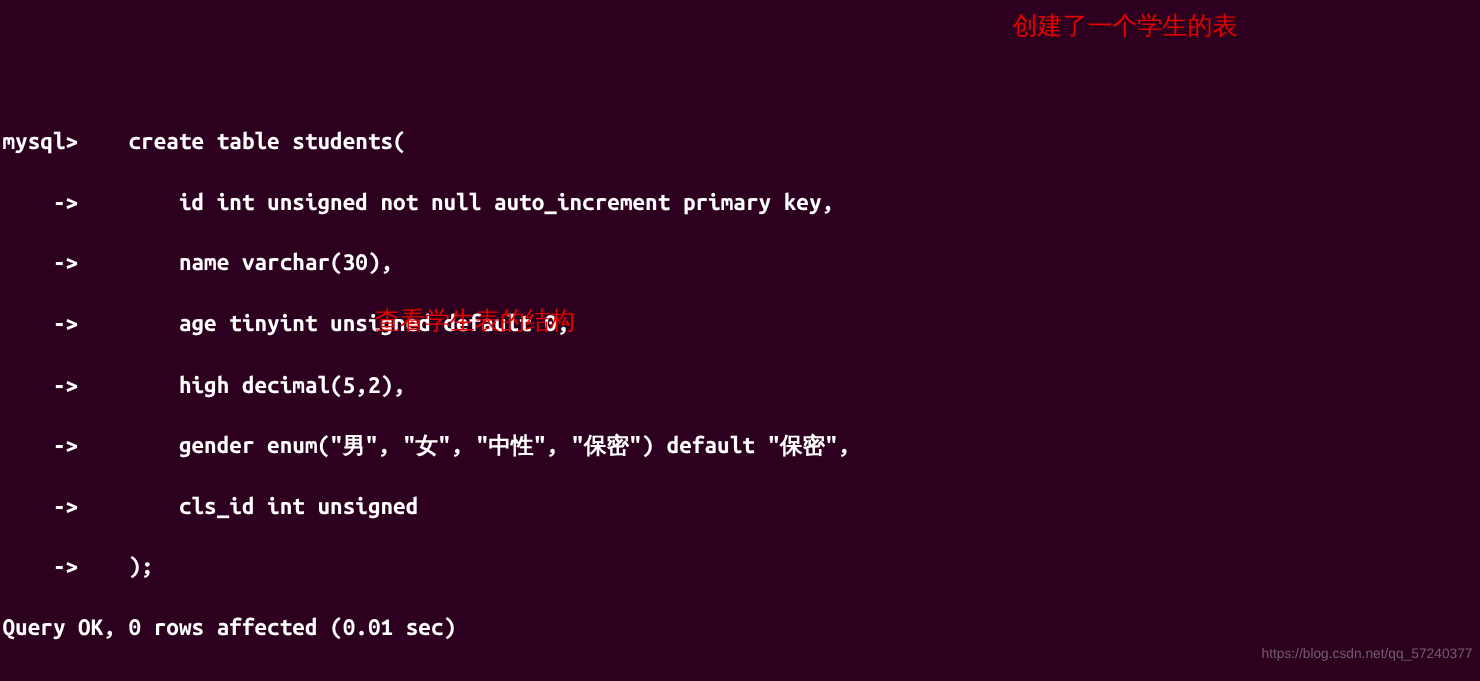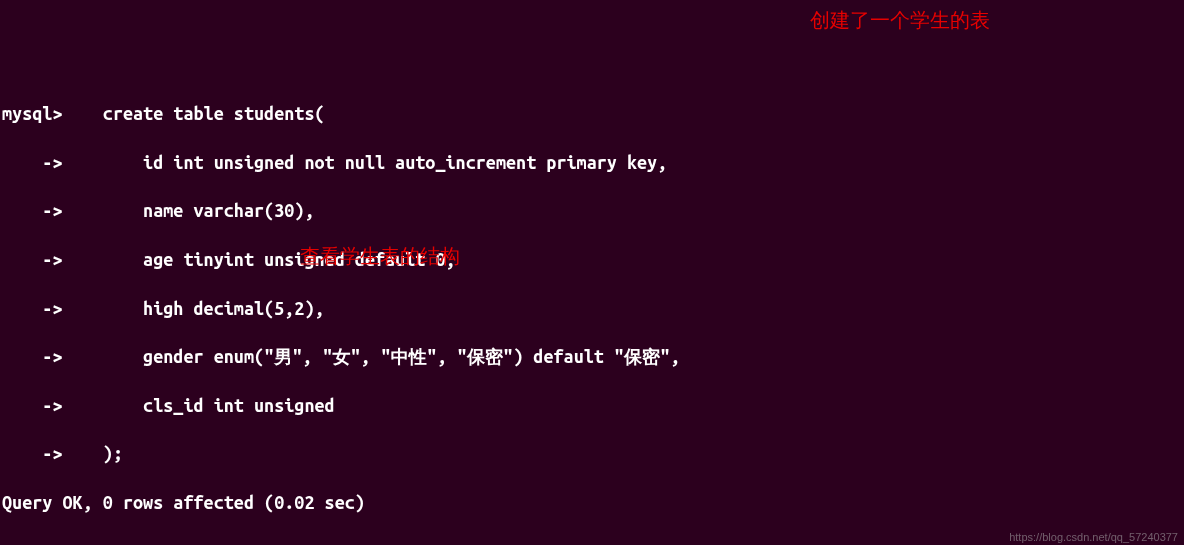--- a/index.html
+++ b/index.html
@@ -13,50 +13,50 @@
     padding: 4px 2px;
     width: 1184px;
     height: 545px;
     overflow: hidden;
     position: relative;
   }
   .line { display: block; font-weight: bold; }
   .annotation {
     position: absolute;
     color: #e60000;
-    font-family: Liberation Mono, monospace;
+    font-family: Liberation Serif, serif;
     font-size: 20px;
     white-space: normal;
   }
   .ann1 { top: 8px; left: 810px; }
   .ann2 { top: 244px; left: 300px; }
   .watermark {
     position: absolute;
     right: 6px;
-    bottom: 0;
+    bottom: 14px;
     color: #aaa;
     font-size: 11px;
     font-family: Arial, sans-serif;
     opacity: 0.55;
   }
 </style>
 </head>
 <body>
 
 
 
 <span class="line">mysql&gt;    create table students(</span>
 <span class="line">    -&gt;        id int unsigned not null auto_increment primary key,</span>
 <span class="line">    -&gt;        name varchar(30),</span>
 <span class="line">    -&gt;        age tinyint unsigned default 0,</span>
 <span class="line">    -&gt;        high decimal(5,2),</span>
 <span class="line">    -&gt;        gender enum("男", "女", "中性", "保密") default "保密",</span>
 <span class="line">    -&gt;        cls_id int unsigned</span>
 <span class="line">    -&gt;    );</span>
-<span class="line">Query OK, 0 rows affected (0.02 sec)</span>
+<span class="line">Query OK, 0 rows affected (0.01 sec)</span>
 <span class="line"></span>
 
 
 
 
 
 
 
 
 

